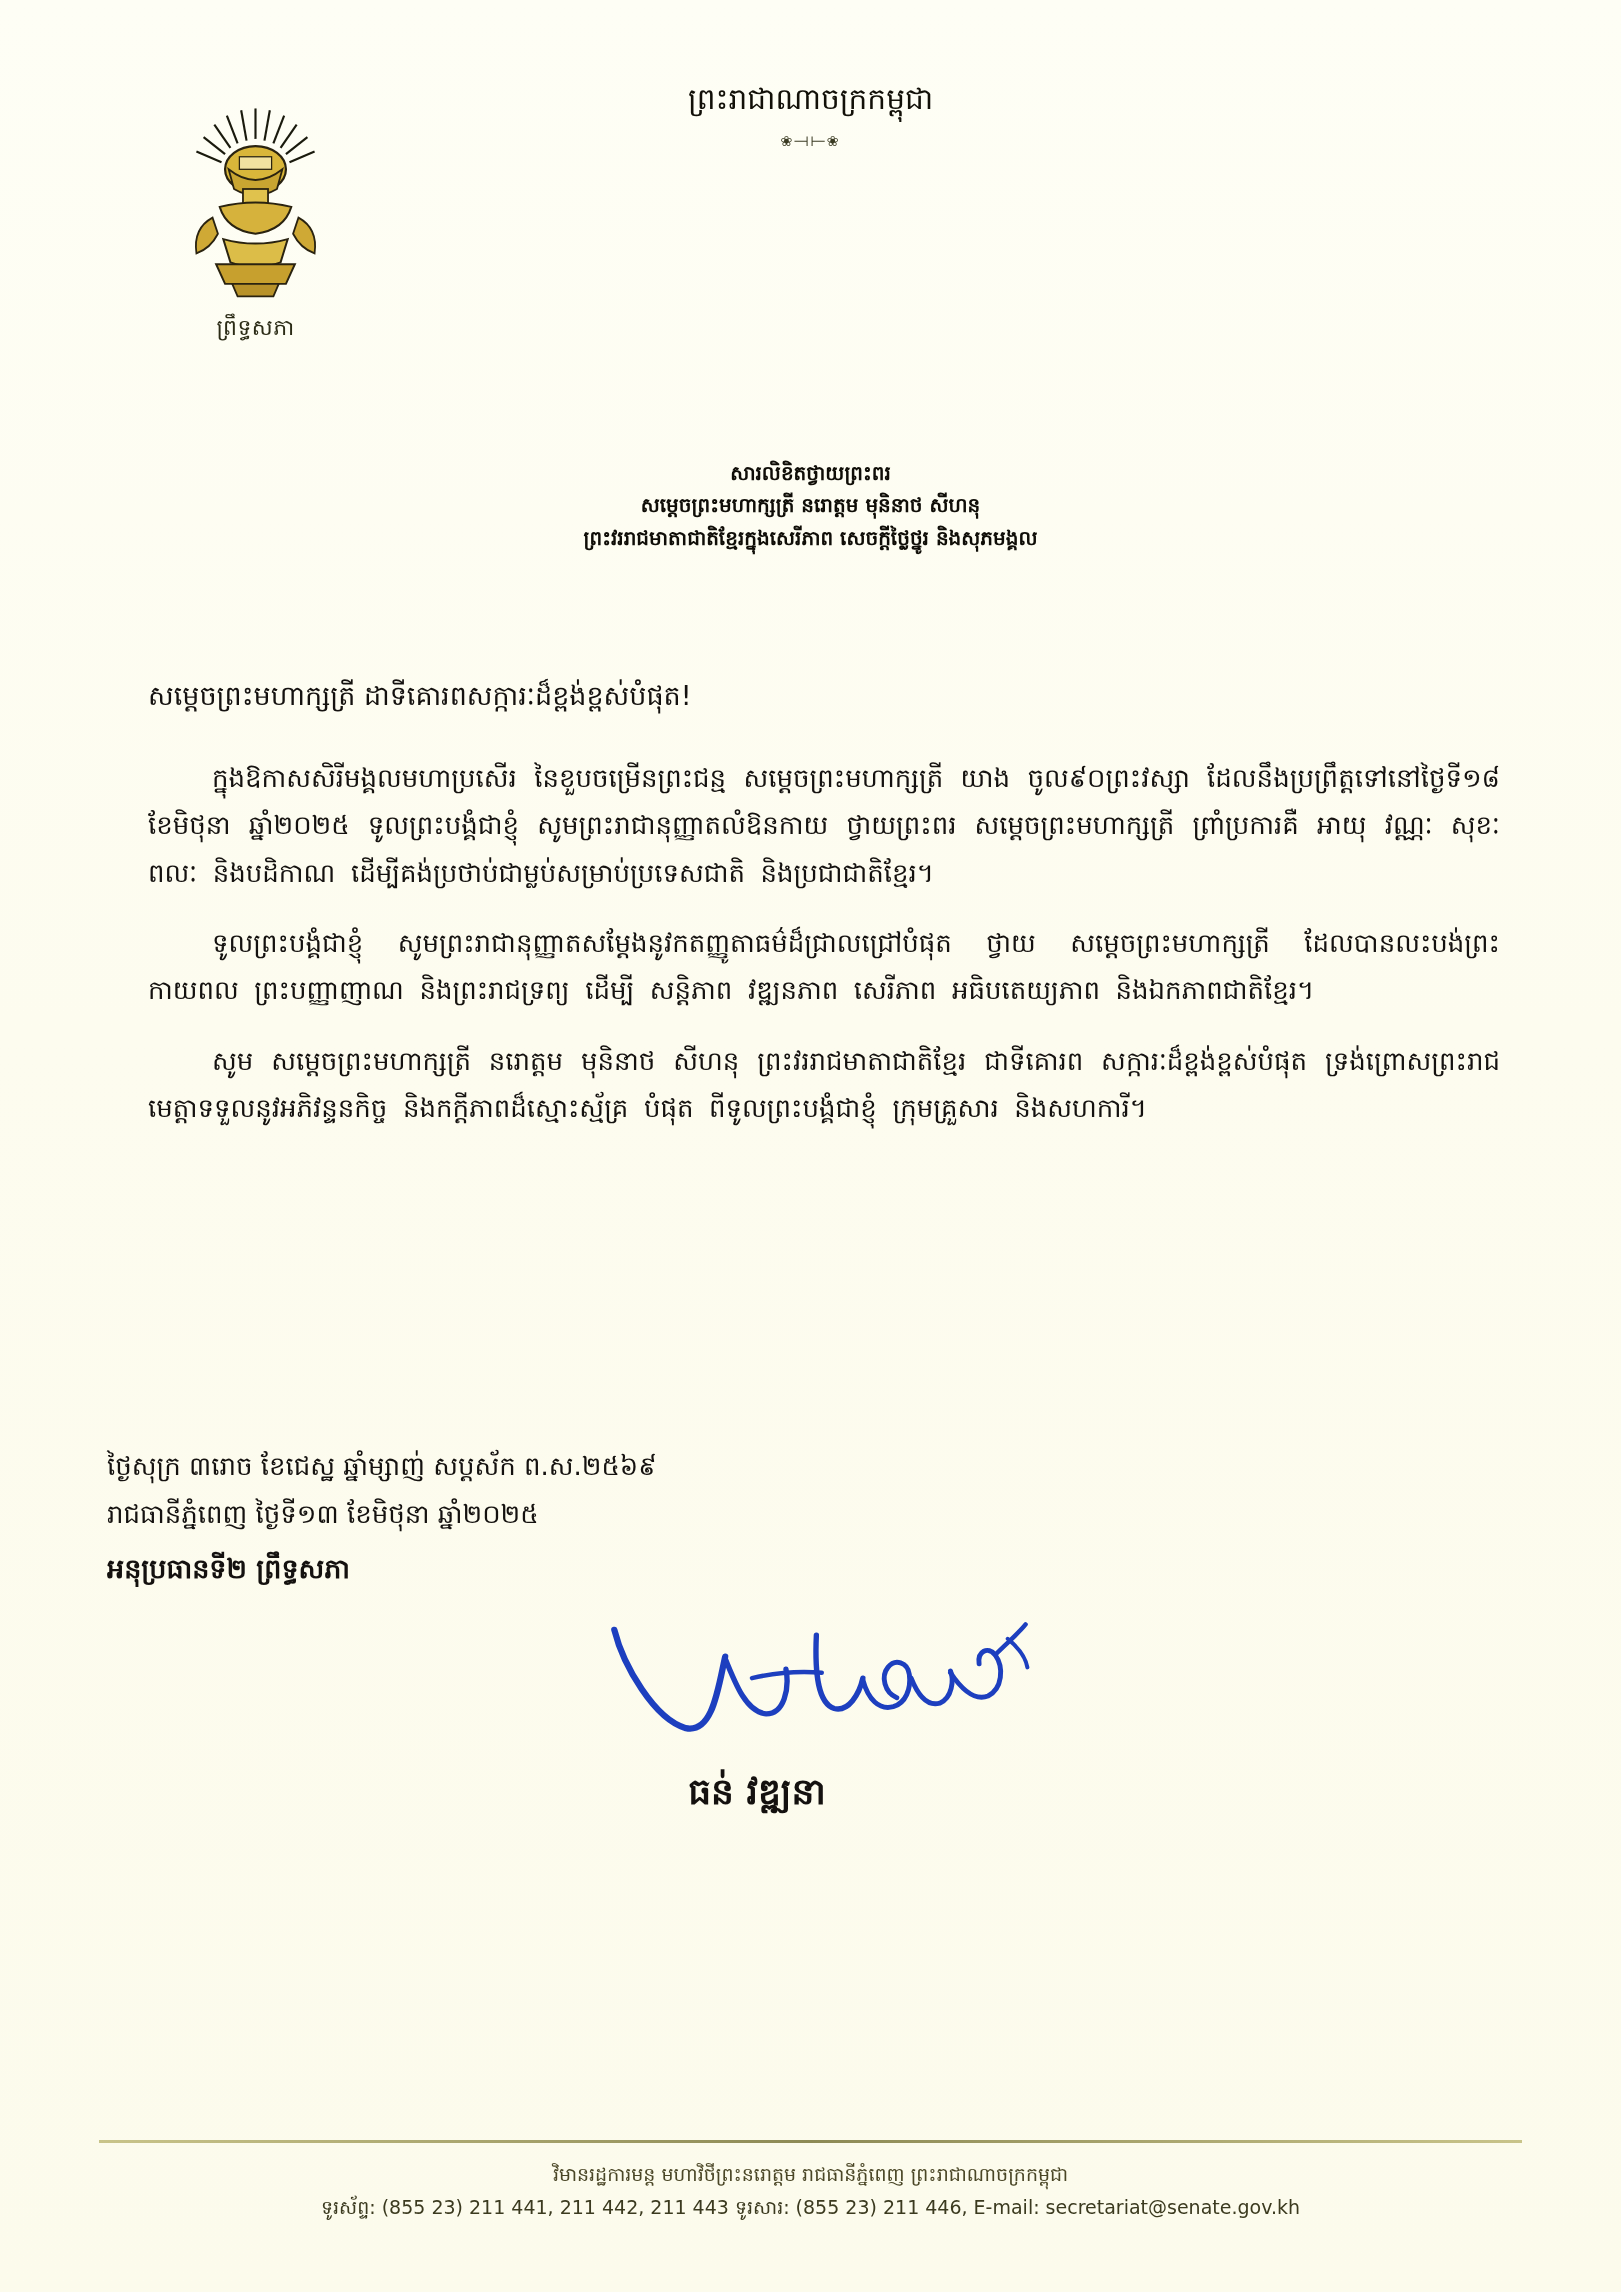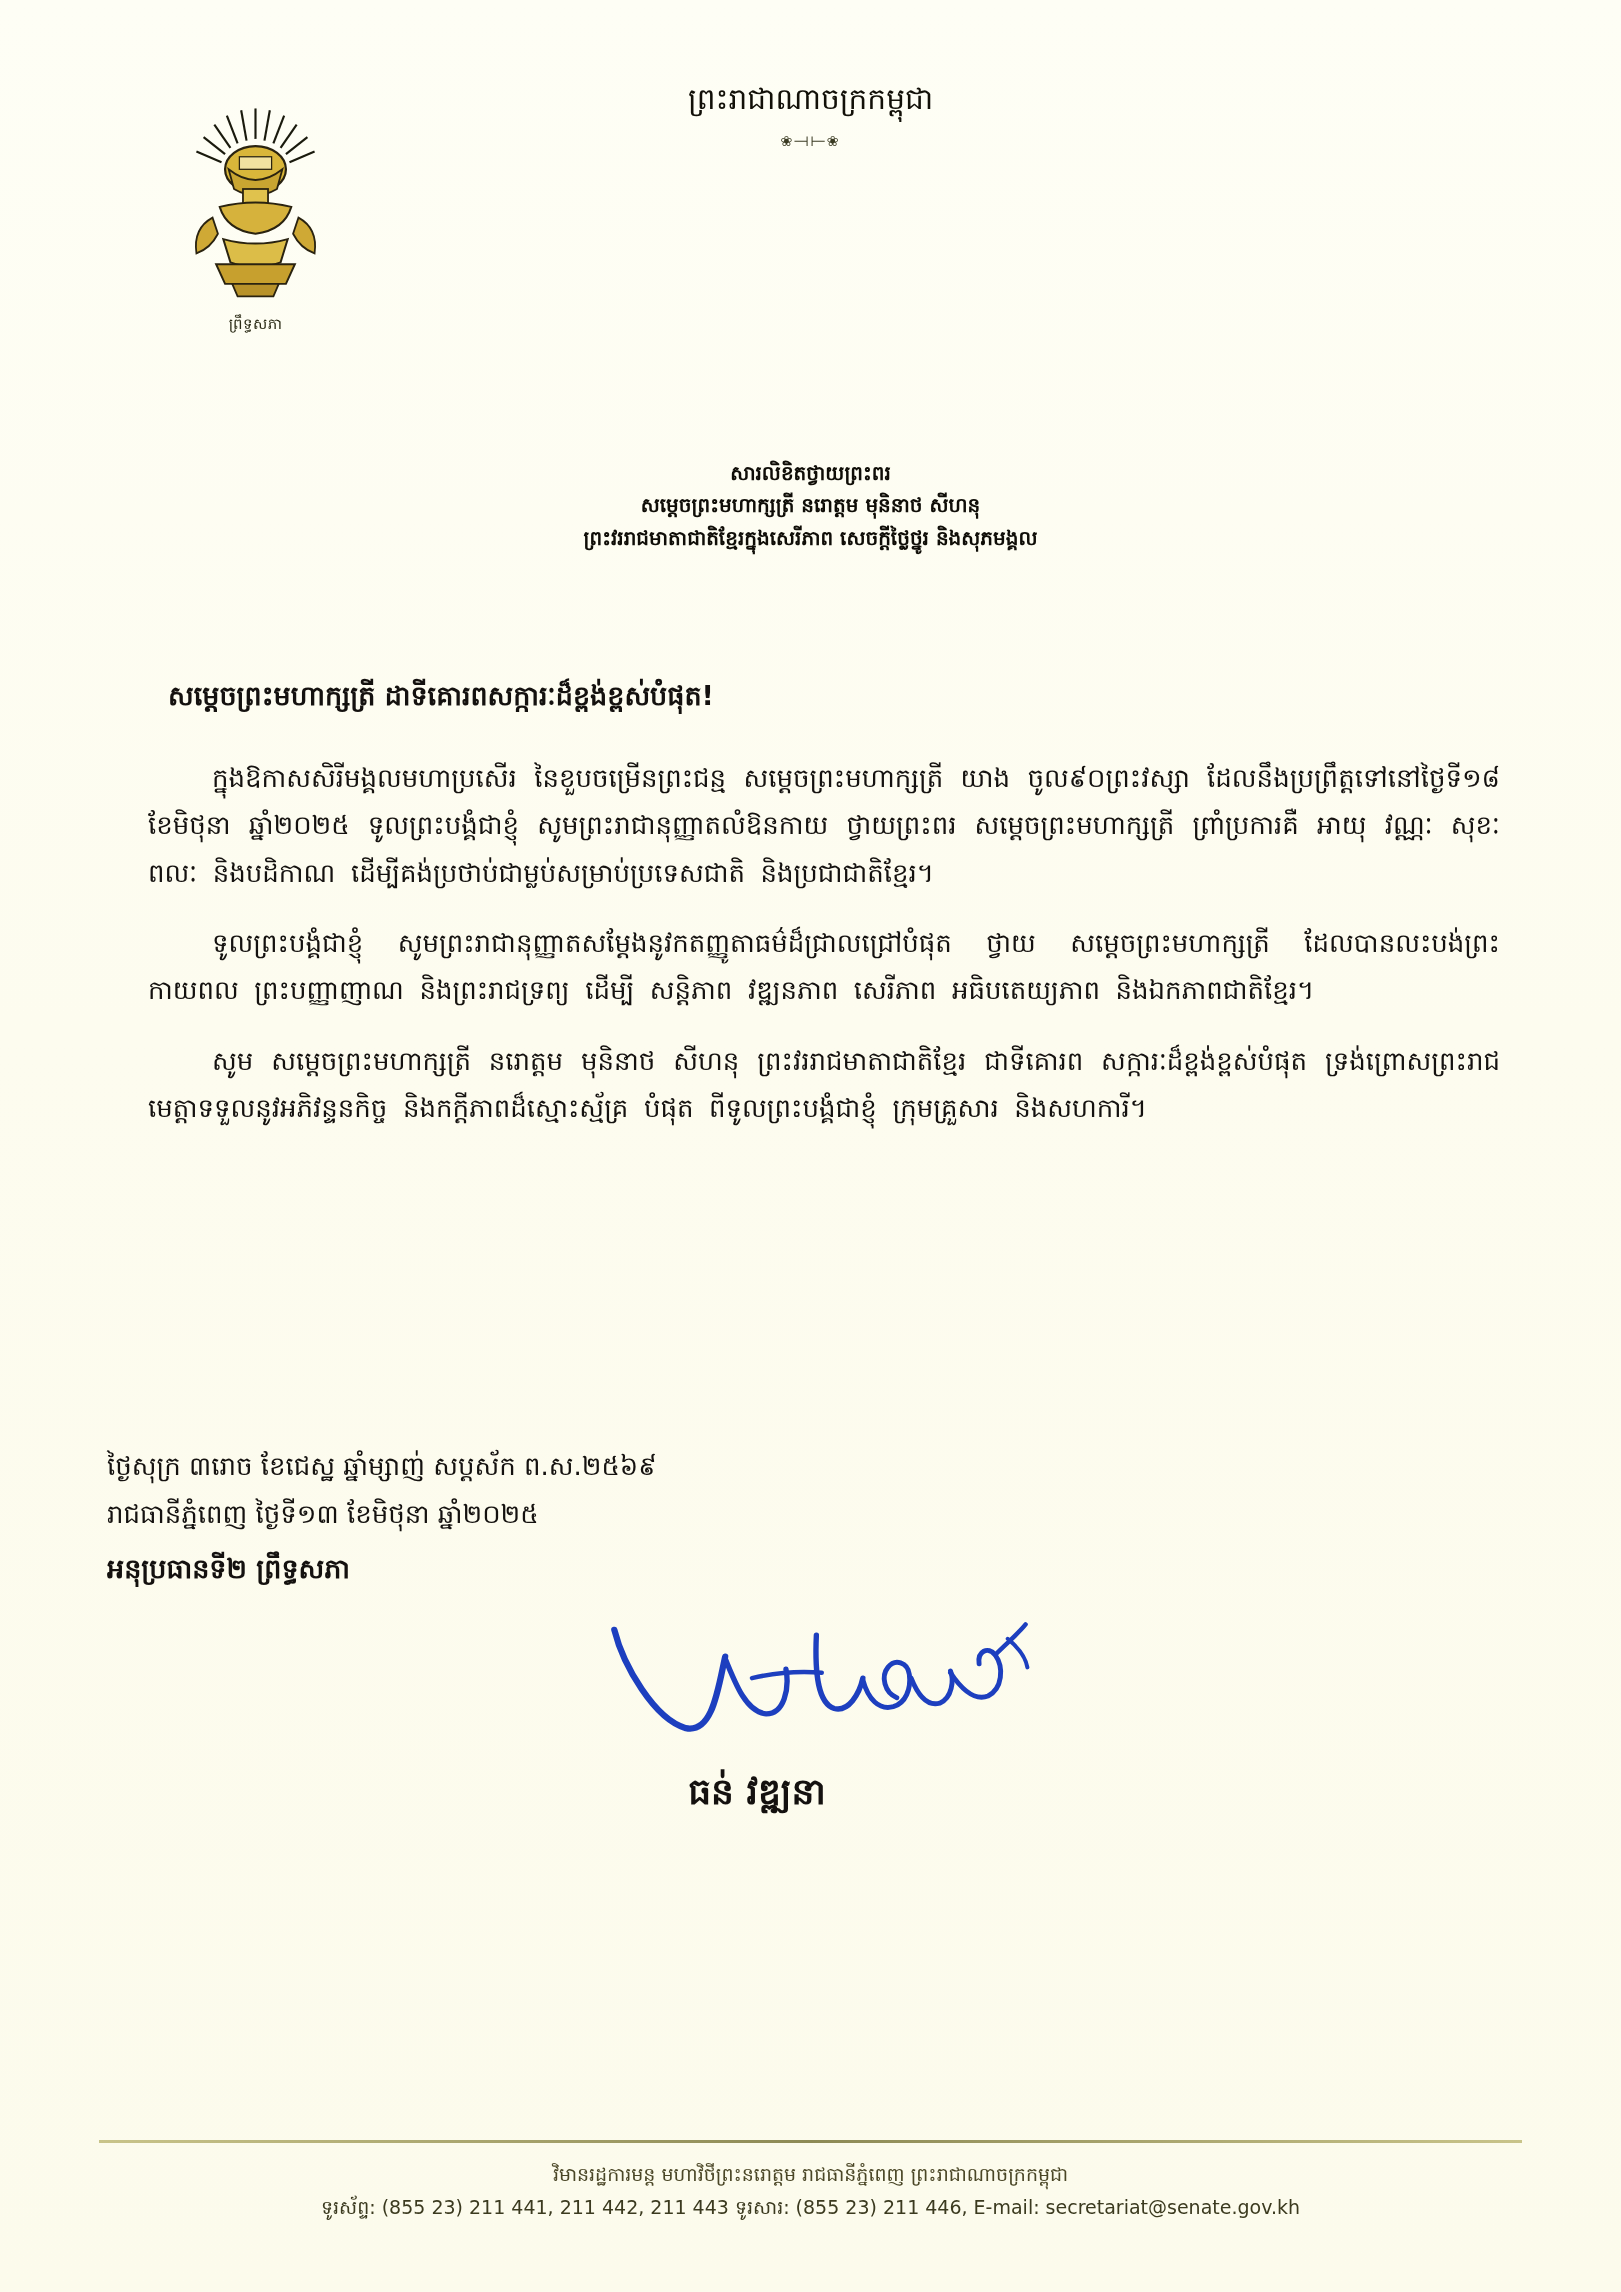--- a/index.html
+++ b/index.html
@@ -30,21 +30,21 @@
     text-align: center;
   }
   .emblem-art {
     width: 179px;
     height: 206px;
     margin: 0 auto;
     position: relative;
   }
   .emblem-caption {
     margin-top: 5.4px;
-    font-size: 15px;
+    font-size: 22px;
     color: #2b2b16;
     letter-spacing: 0.4px;
   }
   .kingdom {
     position: absolute;
     left: 0;
     right: 0;
     top: 79px;
     text-align: center;
     font-family: Liberation Mono, monospace;
@@ -81,23 +81,22 @@
     color: #0f0d07;
   }
 
   
   .salutation {
     position: absolute;
     left: 148px;
     right: 107px;
     top: 676px;
     font-size: 27px;
-    font-weight: bold;
+    font-weight: normal;
     line-height: 1.5;
-    margin-left: 20px;
   }
   .body {
     position: absolute;
     left: 148px;
     right: 121px;
     top: 757px;
     font-size: 26px;
     line-height: 1.82;
     text-align: justify;
     font-family: Liberation Mono, monospace;

